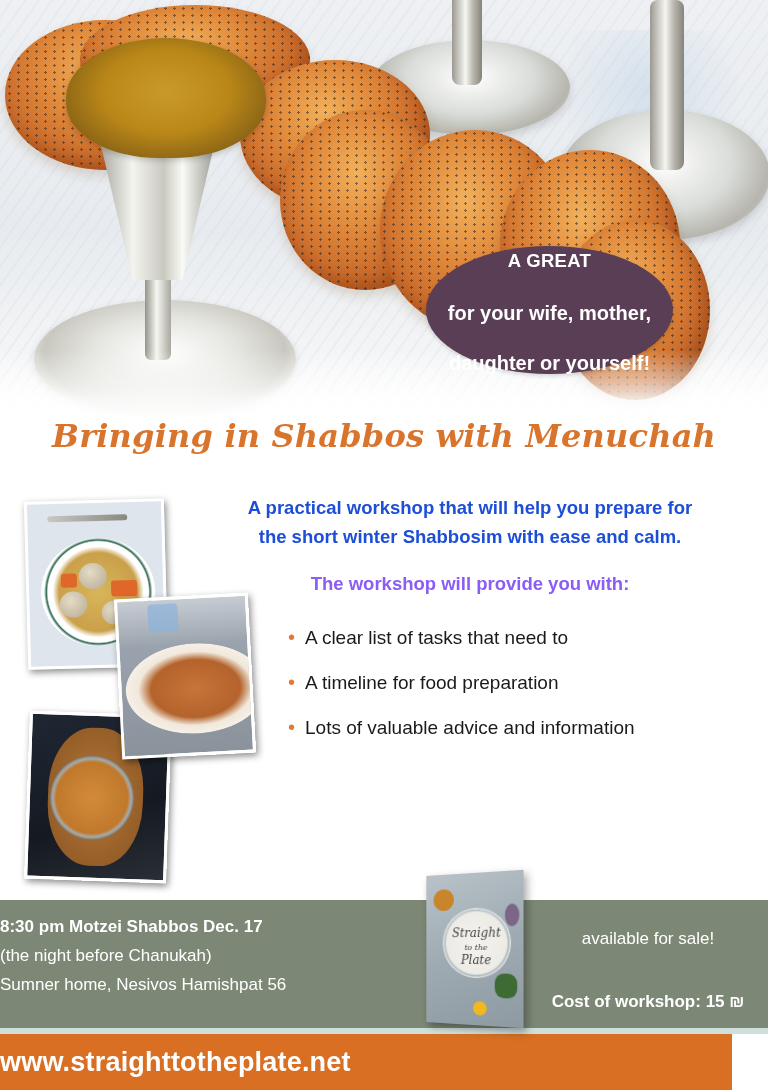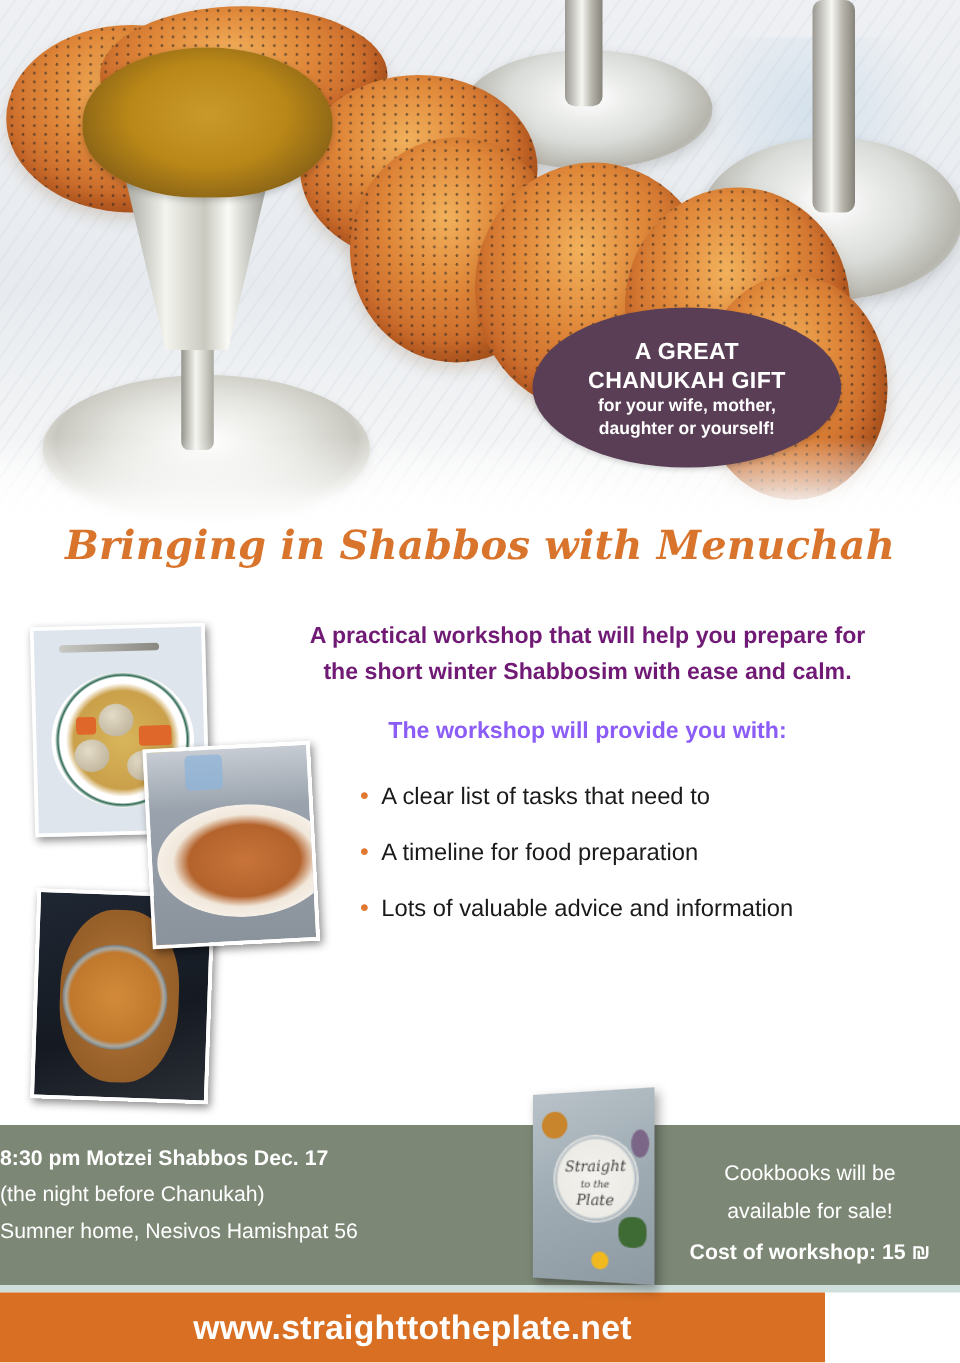--- a/index.html
+++ b/index.html
@@ -39,21 +39,21 @@
       background: radial-gradient(ellipse at 50% 45%, #ffffff 0%, #e4e4df 40%, #c9c8c0 65%, #f1f1ec 82%, #d2d1c9 100%);
       box-shadow: 0 3px 8px rgba(0,0,0,0.12); }
     .hero-fade { position: absolute; left: 0; right: 0; bottom: 0; height: 70px;
       background: linear-gradient(180deg, rgba(255,255,255,0) 0%, rgba(255,255,255,0.85) 70%, #ffffff 100%); }
 
     
     .badge { position: absolute; left: 426px; top: 246px; width: 247px; height: 128px; border-radius: 50%;
       background: #5a3e55; color: #ffffff; display: flex; flex-direction: column; align-items: center; justify-content: center;
       text-align: center; font-weight: bold; box-shadow: 0 2px 4px rgba(0,0,0,0.15); }
     .badge .big { font-size: 18.5px; line-height: 23px; letter-spacing: 0.3px; }
-    .badge .small { font-size: 14px; line-height: 18px; }
+    .badge .small { font-size: 20px; line-height: 18px; margin-top: 32px; }
 
     
     .title { position: absolute; left: 0; width: 768px; top: 417px; text-align: center;
       font-family: "DejaVu Serif", serif; font-style: italic; font-size: 32px; color: #d9742c; letter-spacing: 0.2px; }
 
     
     .photo { position: absolute; border: 3px solid #ffffff; box-shadow: 2px 3px 7px rgba(0,0,0,0.45); overflow: hidden; }
     .photo-soup { left: 26px; top: 500px; width: 140px; height: 168px; transform: rotate(-1.5deg);
       background: #dfe5ec; }
     .photo-soup .bowl { position: absolute; left: 12px; top: 35px; width: 114px; height: 108px; border-radius: 50%;
@@ -70,21 +70,21 @@
       background: rgba(140,180,220,0.7); }
     .photo-cholent { left: 27px; top: 713px; width: 142px; height: 168px; transform: rotate(2deg);
       background: linear-gradient(160deg, #1f2733 0%, #151a22 60%, #2a2f36 100%); z-index: 1; }
     .photo-cholent .board { position: absolute; left: 18px; top: 12px; width: 95px; height: 138px; border-radius: 45%;
       background: radial-gradient(ellipse, #b3783c, #8a5420); }
     .photo-cholent .pot { position: absolute; left: 20px; top: 40px; width: 84px; height: 84px; border-radius: 50%;
       background: radial-gradient(circle, #d28a3a 0%, #c0782c 60%, #a9a9a4 66%, #6e6e6a 72%); }
 
     
     .intro { position: absolute; left: 180px; width: 580px; top: 493px; text-align: center;
-      font-weight: bold; font-size: 18.5px; line-height: 29px; color: #701a75; }
+      font-weight: bold; font-size: 18.5px; line-height: 29px; color: #1d4ed8; }
     .subhead { position: absolute; left: 180px; width: 580px; top: 573px; text-align: center;
       font-weight: bold; font-size: 18.5px; color: #8b5cf6; }
     .list { position: absolute; left: 288px; top: 620px; width: 460px; list-style: none; font-size: 19px; color: #1a1a1a; }
     .list li { position: relative; padding-left: 17px; line-height: 35px; margin-bottom: 10px; }
     .list li::before { content: "•"; position: absolute; left: 0; top: 0; color: #e07a30; font-size: 20px; }
 
     
     .band { position: absolute; left: 0; top: 900px; width: 768px; height: 128px; background: #7c8775; }
     .event { position: absolute; left: 0; top: 912px; width: 420px; text-align: left; color: #ffffff; font-size: 17px; line-height: 29px; }
     .event .time { font-weight: bold; }
@@ -97,22 +97,22 @@
     .book .plum { position: absolute; right: 4px; top: 32px; width: 14px; height: 22px; border-radius: 50%; background: #7b6688; }
     .book .herb { position: absolute; right: 6px; bottom: 28px; width: 22px; height: 24px; background: #3e6a34; border-radius: 40%; }
     .book .lemon { position: absolute; left: 50px; bottom: 10px; width: 14px; height: 14px; border-radius: 50%; background: #f2b81f; }
     .book .book-title { position: absolute; left: 18px; top: 54px; width: 70px; text-align: center;
       font-family: "DejaVu Serif", serif; font-style: italic; font-size: 12px; color: #444; line-height: 13px; }
     .sale { position: absolute; left: 528px; top: 924px; width: 240px; text-align: center; color: #ffffff; font-size: 17px; line-height: 30px; }
     .cost { position: absolute; left: 528px; top: 992px; width: 240px; text-align: center; color: #ffffff; font-size: 17px; font-weight: bold; }
     .stripe { position: absolute; left: 0; top: 1028px; width: 768px; height: 6px; background: #cfe0dc; }
 
     
-    .footer { position: absolute; left: 0; top: 1034px; width: 660px; height: 56px; background: #d86f22;
-      display: flex; align-items: center; justify-content: center; }
+    .footer { position: absolute; left: 0; top: 1034px; width: 732px; height: 56px; background: #d86f22;
+      display: flex; align-items: center; justify-content: flex-start; }
     .footer a { color: #ffffff; font-weight: bold; font-size: 27px; text-decoration: none; letter-spacing: 0.2px; }
   </style>
 </head>
 <body>
 
 <div class="hero">
   <div class="cloth"></div>
   <div class="lace"></div>
 
   <div class="candle-base" style="left:370px; top:40px; width:200px; height:95px;"></div>
@@ -131,21 +131,20 @@
   <div class="cup-plate"></div>
   <div class="cup-stem"></div>
   <div class="cup-body"></div>
   <div class="cup-bowl"></div>
 
   <div class="hero-fade"></div>
 </div>
 
 <div class="badge">
   <div class="big">A GREAT</div>
-  <div class="big">CHANUKAH GIFT</div>
   <div class="small">for your wife, mother,</div>
   <div class="small">daughter or yourself!</div>
 </div>
 
 <h1 class="title">Bringing in Shabbos with Menuchah</h1>
 
 <div class="photo photo-soup">
   <div class="spoon"></div>
   <div class="bowl"></div>
   <div class="ball" style="left:50px; top:60px; width:28px; height:26px;"></div>
@@ -195,21 +194,20 @@
   <div class="book-title">
     <span>Straight</span><br>
     <span style="font-size:8px;">to the</span><br>
     <span>Plate</span>
   </div>
   <div class="herb"></div>
   <div class="lemon"></div>
 </div>
 
 <div class="sale">
-  <div>Cookbooks will be</div>
   <div>available for sale!</div>
 </div>
 <div class="cost">Cost of workshop: 15 ₪</div>
 
 <div class="stripe"></div>
 
 <div class="footer">
   <a>www.straighttotheplate.net</a>
 </div>
 

